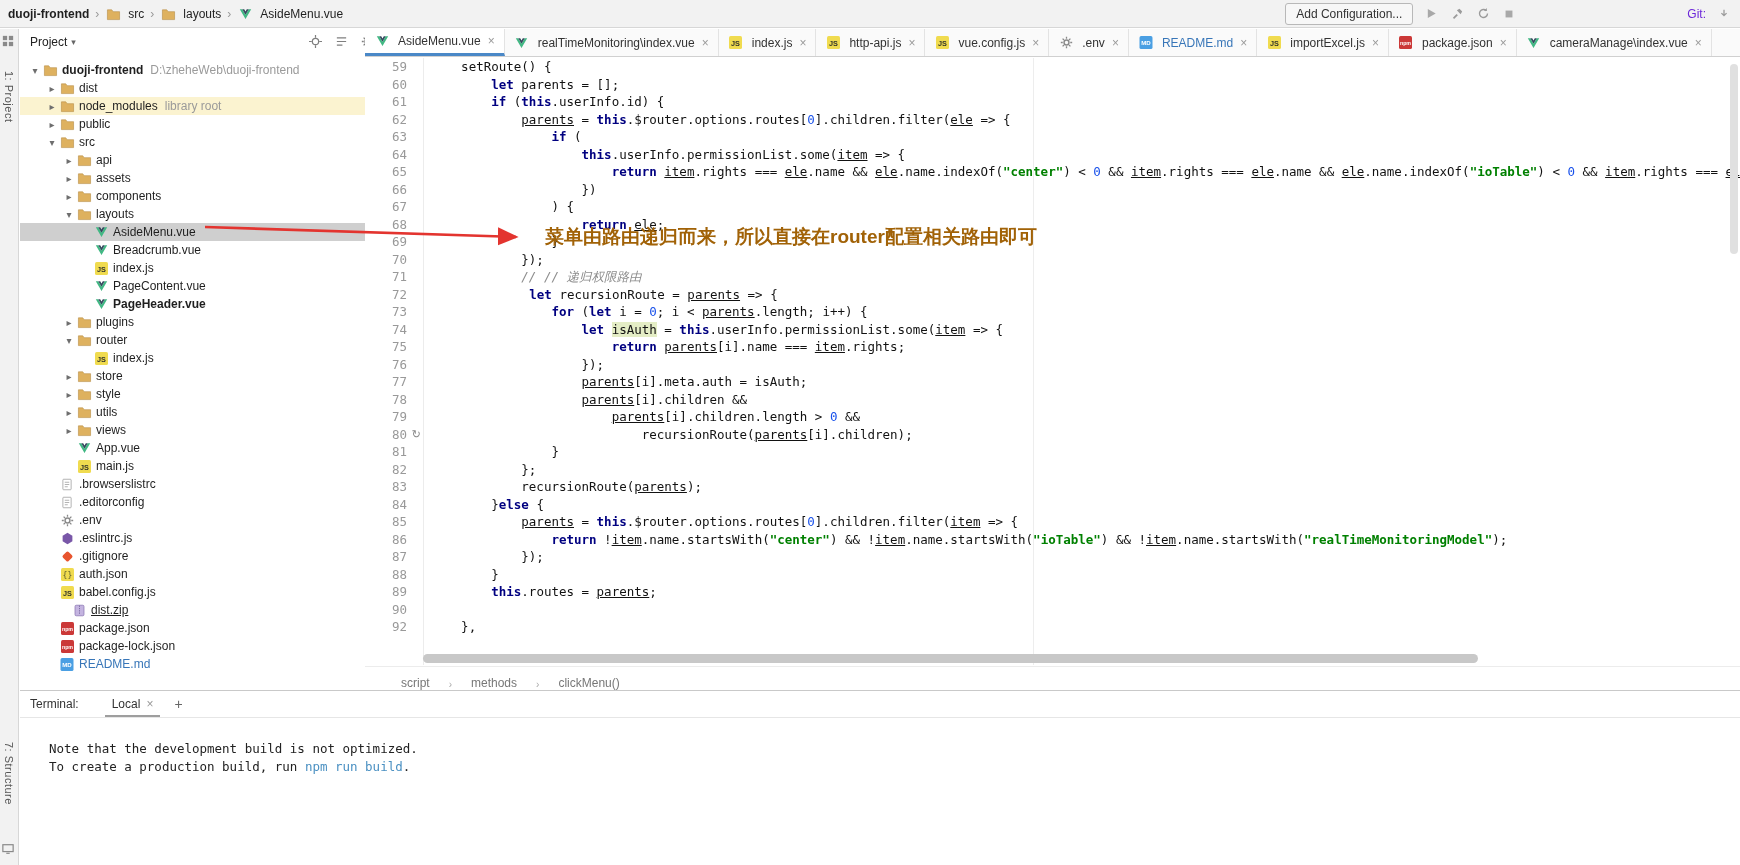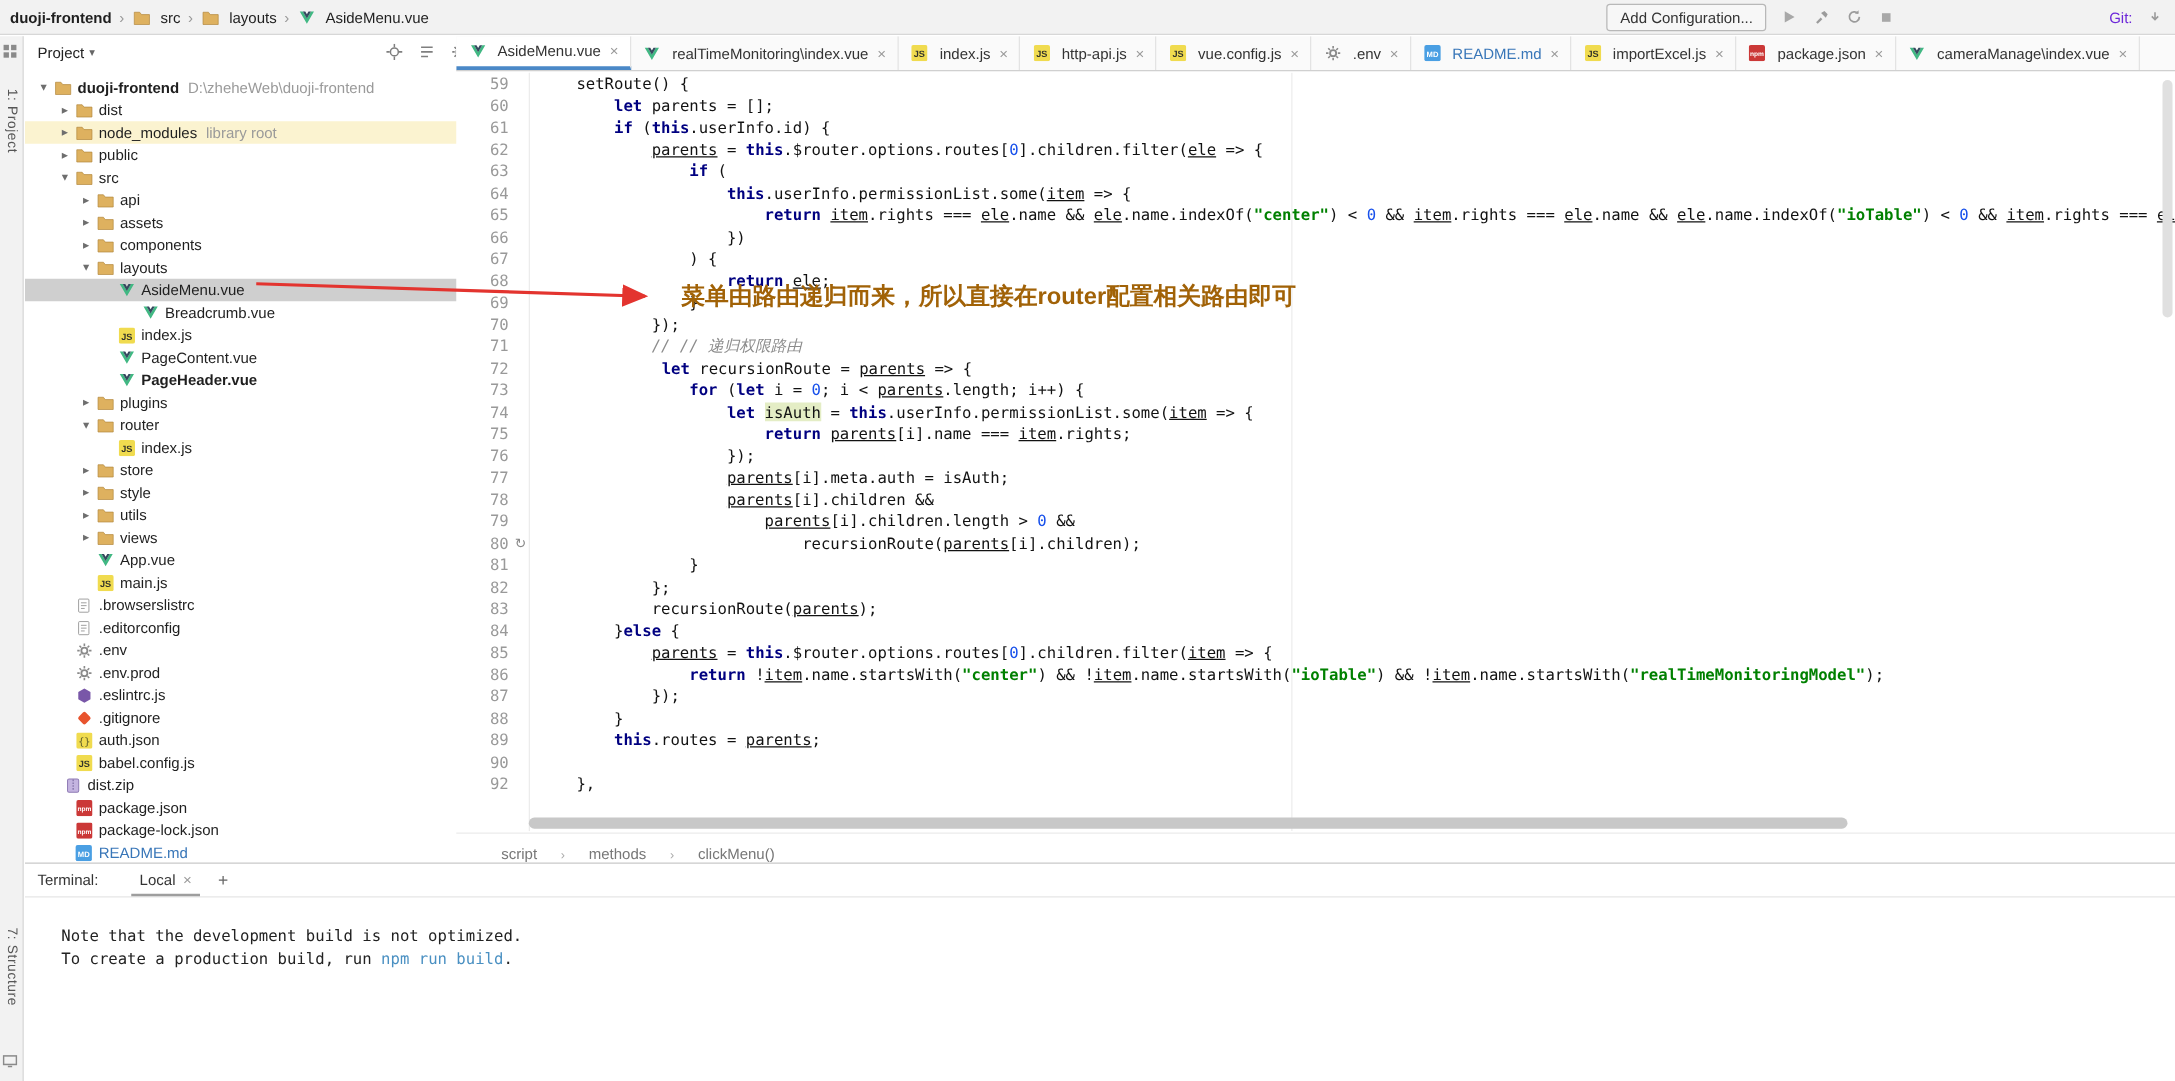--- a/index.html
+++ b/index.html
@@ -294,21 +294,21 @@
       <div class="tree-row selected" style="padding-left: 59px;">
         <span class="chev"></span>
         <span class="ficon">
           <svg viewBox="0 0 16 14" width="13" height="12">
             <path d="M1 1h3l4 6.8L12 1h3L8 13.2z" fill="#41b883"></path>
             <path d="M4 1h2.4L8 3.9 9.6 1H12L8 8z" fill="#35495e"></path>
           </svg>
         </span>
         <span class="tlabel">AsideMenu.vue</span>
       </div>
-      <div class="tree-row" style="padding-left: 78px;">
+      <div class="tree-row" style="padding-left: 59px;">
         <span class="chev"></span>
         <span class="ficon">
           <svg viewBox="0 0 16 14" width="13" height="12">
             <path d="M1 1h3l4 6.8L12 1h3L8 13.2z" fill="#41b883"></path>
             <path d="M4 1h2.4L8 3.9 9.6 1H12L8 8z" fill="#35495e"></path>
           </svg>
         </span>
         <span class="tlabel">Breadcrumb.vue</span>
       </div>
       <div class="tree-row" style="padding-left: 59px;">
@@ -452,30 +452,20 @@
             <circle cx="8" cy="8" r="3" fill="none" stroke="#8a8a8a" stroke-width="1.8"></circle>
             <path d="M8 1v2.4M8 12.6V15M1 8h2.4M12.6 8H15M3.2 3.2l1.7 1.7M11.1 11.1l1.7 1.7M12.8 3.2l-1.7 1.7M4.9 11.1l-1.7 1.7" stroke="#8a8a8a" stroke-width="1.6"></path>
           </svg>
         </span>
         <span class="tlabel">.env</span>
       </div>
       <div class="tree-row" style="padding-left: 25px;">
         <span class="chev"></span>
         <span class="ficon">
           <svg viewBox="0 0 16 16" width="13" height="13">
-            <circle cx="8" cy="8" r="3" fill="none" stroke="#8a8a8a" stroke-width="1.8"></circle>
-            <path d="M8 1v2.4M8 12.6V15M1 8h2.4M12.6 8H15M3.2 3.2l1.7 1.7M11.1 11.1l1.7 1.7M12.8 3.2l-1.7 1.7M4.9 11.1l-1.7 1.7" stroke="#8a8a8a" stroke-width="1.6"></path>
-          </svg>
-        </span>
-        <span class="tlabel">.env.prod</span>
-      </div>
-      <div class="tree-row" style="padding-left: 25px;">
-        <span class="chev"></span>
-        <span class="ficon">
-          <svg viewBox="0 0 16 16" width="13" height="13">
             <path d="M8 1l6 3.5v7L8 15l-6-3.5v-7z" fill="#7957a8"></path>
           </svg>
         </span>
         <span class="tlabel">.eslintrc.js</span>
       </div>
       <div class="tree-row" style="padding-left: 25px;">
         <span class="chev"></span>
         <span class="ficon">
           <svg viewBox="0 0 16 16" width="13" height="13">
             <rect x="3.1" y="3.1" width="9.8" height="9.8" rx="2" transform="rotate(45 8 8)" fill="#e8542e"></rect>
@@ -496,21 +486,21 @@
       <div class="tree-row" style="padding-left: 25px;">
         <span class="chev"></span>
         <span class="ficon">
           <svg viewBox="0 0 16 16" width="13" height="13">
             <rect width="16" height="16" rx="2" fill="#f0db4f"></rect>
             <text x="8" y="12" font-size="9" font-family="Liberation Sans" font-weight="bold" text-anchor="middle" fill="#32332a">JS</text>
           </svg>
         </span>
         <span class="tlabel">babel.config.js</span>
       </div>
-      <div class="tree-row" style="padding-left: 16px;">
+      <div class="tree-row" style="padding-left: 37px; text-decoration: underline;">
         <span class="chev"></span>
         <span class="ficon">
           <svg viewBox="0 0 16 16" width="13" height="13">
             <rect x="2.5" y="1.5" width="11" height="13" rx="1.5" fill="#c4b4e0" stroke="#8f7bb5"></rect>
             <path d="M8 2v11" stroke="#6f5f95" stroke-dasharray="1.6 1.2"></path>
           </svg>
         </span>
         <span class="tlabel">dist.zip</span>
       </div>
       <div class="tree-row" style="padding-left: 25px;">

